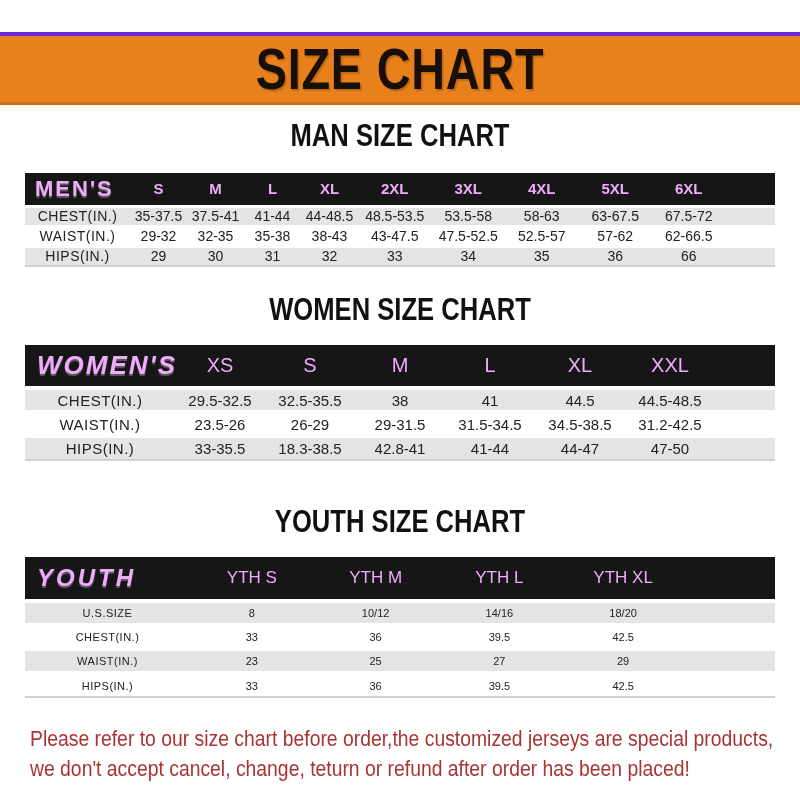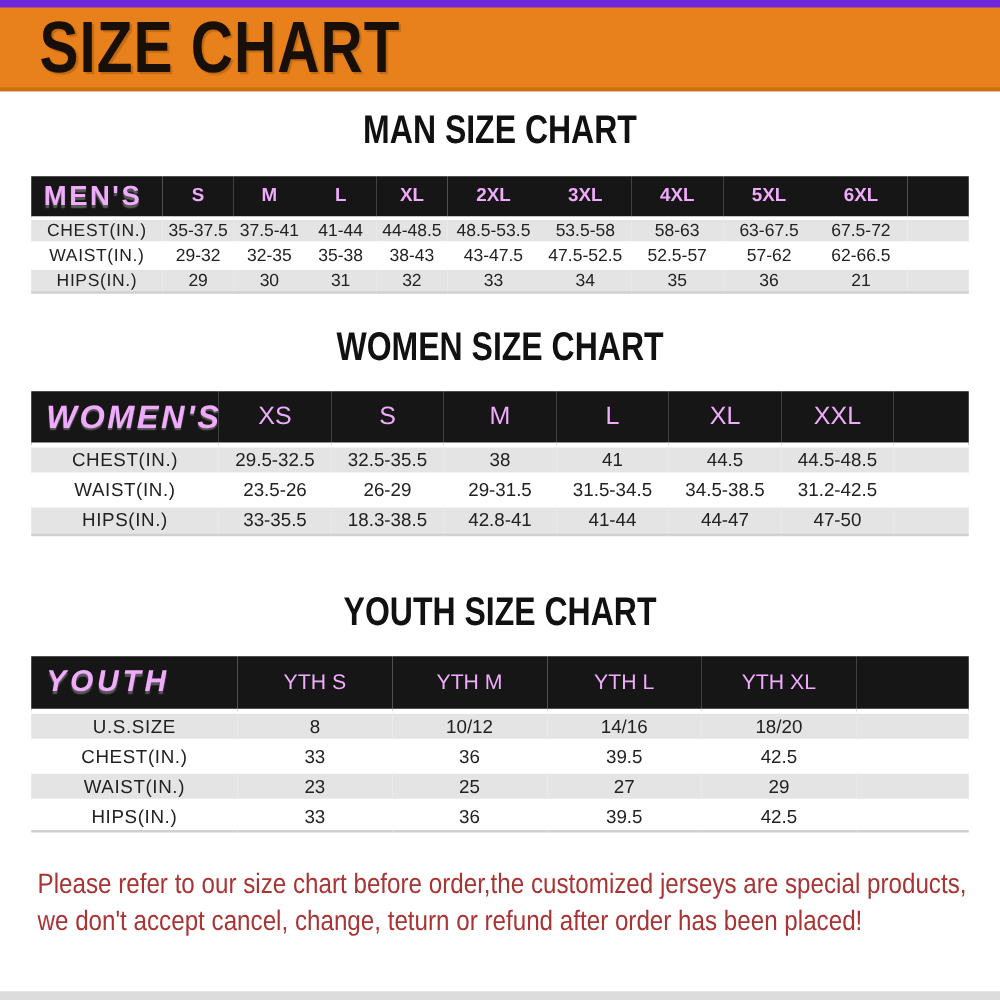--- a/index.html
+++ b/index.html
@@ -17,23 +17,23 @@
     font-family:"Liberation Sans",sans-serif;
     color:var(--ink);
     overflow:hidden;
   }
   .page{position:relative;width:800px;height:800px;background:#fff;}
 
   
   .banner{
     height:73px;width:100%;
     background:var(--accent-orange);
-    border-top:6px solid #6d28d9;
+    border-top:4px solid #6d28d9;
     border-bottom:3px solid var(--accent-orange-dark);
-    display:flex;align-items:center;
+    display:flex;align-items:center;justify-content:center;margin-top:32px;
   }
   .banner-text{
     display:inline-block;
     font-size:57px;font-weight:bold;letter-spacing:1px;
     color:#181008;
     transform:scale(0.82,1.02);
     text-shadow:2px 2px 1px rgba(120,60,0,0.35);
     white-space:nowrap;
   }
 
@@ -89,21 +89,21 @@
   .women thead th{font-size:20px;}
   .women thead th.corner{font-size:26px;padding-left:12px;font-style:italic;}
   .women tbody tr{height:24px;border-top:4px solid #fff;}
   .women tbody td{font-size:15px;border-top-width:4px;}
 
   
   .youth thead tr{height:44px;}
   .youth thead th{font-size:17px;}
   .youth thead th.corner{font-size:24px;padding-left:12px;letter-spacing:3px;font-style:italic;}
   .youth tbody tr{height:24px;}
-  .youth tbody td{font-size:15px;border-top-width:4px;}
+  .youth tbody td{font-size:11px;border-top-width:4px;}
 
   
   .note{
     margin:26px 0 0 30px;
     color:var(--note-red);
     font-size:22.5px;
     line-height:30px;
     transform:scaleX(0.86);
     transform-origin:left center;
     white-space:nowrap;
@@ -184,21 +184,21 @@
             <tr>
               <td class="rowlabel">HIPS(IN.)</td>
               <td>29</td>
               <td>30</td>
               <td>31</td>
               <td>32</td>
               <td>33</td>
               <td>34</td>
               <td>35</td>
               <td>36</td>
-              <td>21</td>
+              <td>66</td>
               <td></td>
             </tr>
           </tbody>
         </table>
       </div>
   </section>
 
   <section class="chart-section women">
     <h2 class="section-heading">WOMEN SIZE CHART</h2>
     <div class="table-host">

